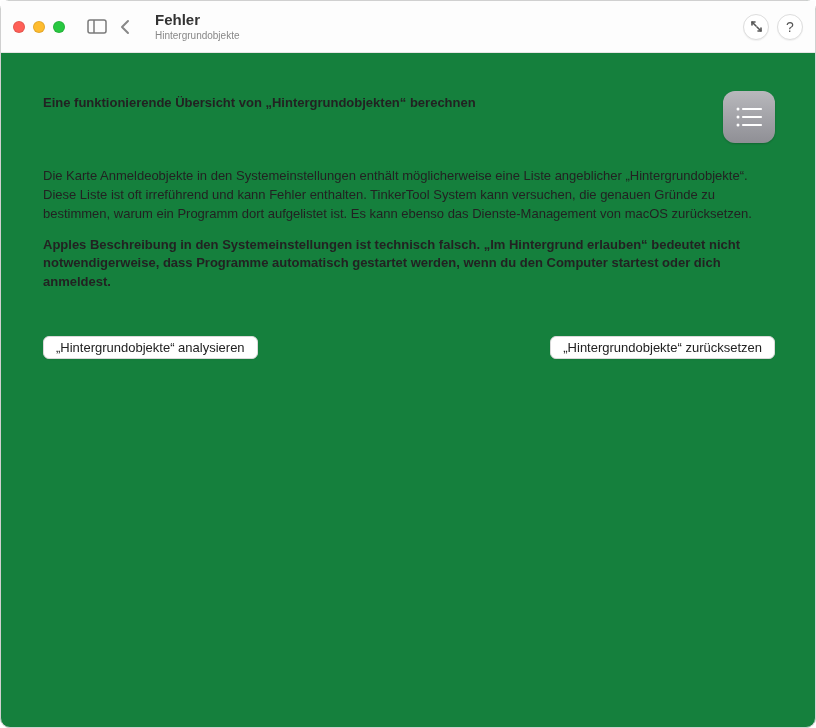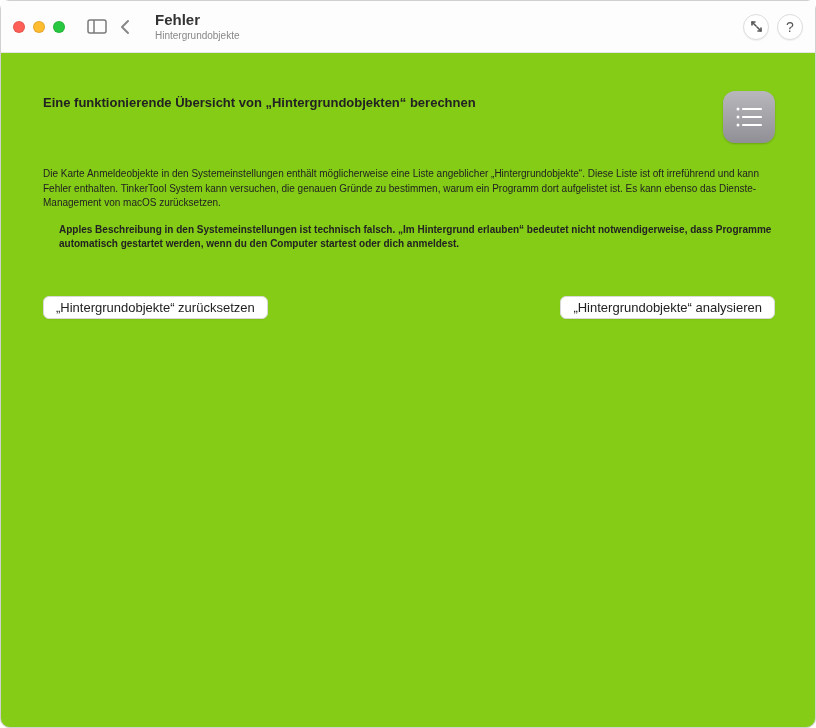--- a/index.html
+++ b/index.html
@@ -10,21 +10,21 @@
     body {
       font-family: -apple-system, BlinkMacSystemFont, "Helvetica Neue", sans-serif;
       background: #fff;
       width: 816px;
       height: 728px;
       overflow: hidden;
     }
     .window {
       width: 100%;
       height: 100%;
-      background: #84cc16;
+      background: #15803d;
       border: 1px solid #d0d0d0;
       border-radius: 10px;
       display: flex;
       flex-direction: column;
       box-shadow: 0 0 1px rgba(0,0,0,0.1);
     }
     .titlebar {
       height: 52px;
       display: flex;
       align-items: center;
@@ -124,28 +124,27 @@
       height: 52px;
       border-radius: 12px;
       background: linear-gradient(180deg, #b8b8bc 0%, #8f8f95 100%);
       display: flex;
       align-items: center;
       justify-content: center;
       color: #fff;
       box-shadow: 0 1px 2px rgba(0,0,0,0.2);
     }
     .body-text {
-      font-size: 10px;
+      font-size: 13px;
       line-height: 1.45;
       color: #222;
       margin-bottom: 12px;
     }
     .body-text.bold {
       font-weight: 700;
-      margin-left: 16px;
     }
     .button-row {
       display: flex;
       justify-content: space-between;
       margin-top: 44px;
       padding-right: 0;
     }
     .mac-button {
       background: #fff;
       border: 1px solid #d9d9d9;
@@ -215,17 +214,17 @@
         </svg>
       </div>
     </div>
 
     <div class="text-section">
       <p class="body-text">Die Karte Anmeldeobjekte in den Systemeinstellungen enthält möglicherweise eine Liste angeblicher „Hintergrundobjekte“. Diese Liste ist oft irreführend und kann Fehler enthalten. TinkerTool System kann versuchen, die genauen Gründe zu bestimmen, warum ein Programm dort aufgelistet ist. Es kann ebenso das Dienste-Management von macOS zurücksetzen.</p>
       <p class="body-text bold">Apples Beschreibung in den Systemeinstellungen ist technisch falsch. „Im Hintergrund erlauben“ bedeutet nicht notwendigerweise, dass Programme automatisch gestartet werden, wenn du den Computer startest oder dich anmeldest.</p>
     </div>
 
     <div class="button-row">
+      <button class="mac-button">„Hintergrundobjekte“ analysieren</button>
       <button class="mac-button">„Hintergrundobjekte“ zurücksetzen</button>
-      <button class="mac-button">„Hintergrundobjekte“ analysieren</button>
     </div>
   </div>
 </div>
 
 </body></html>

